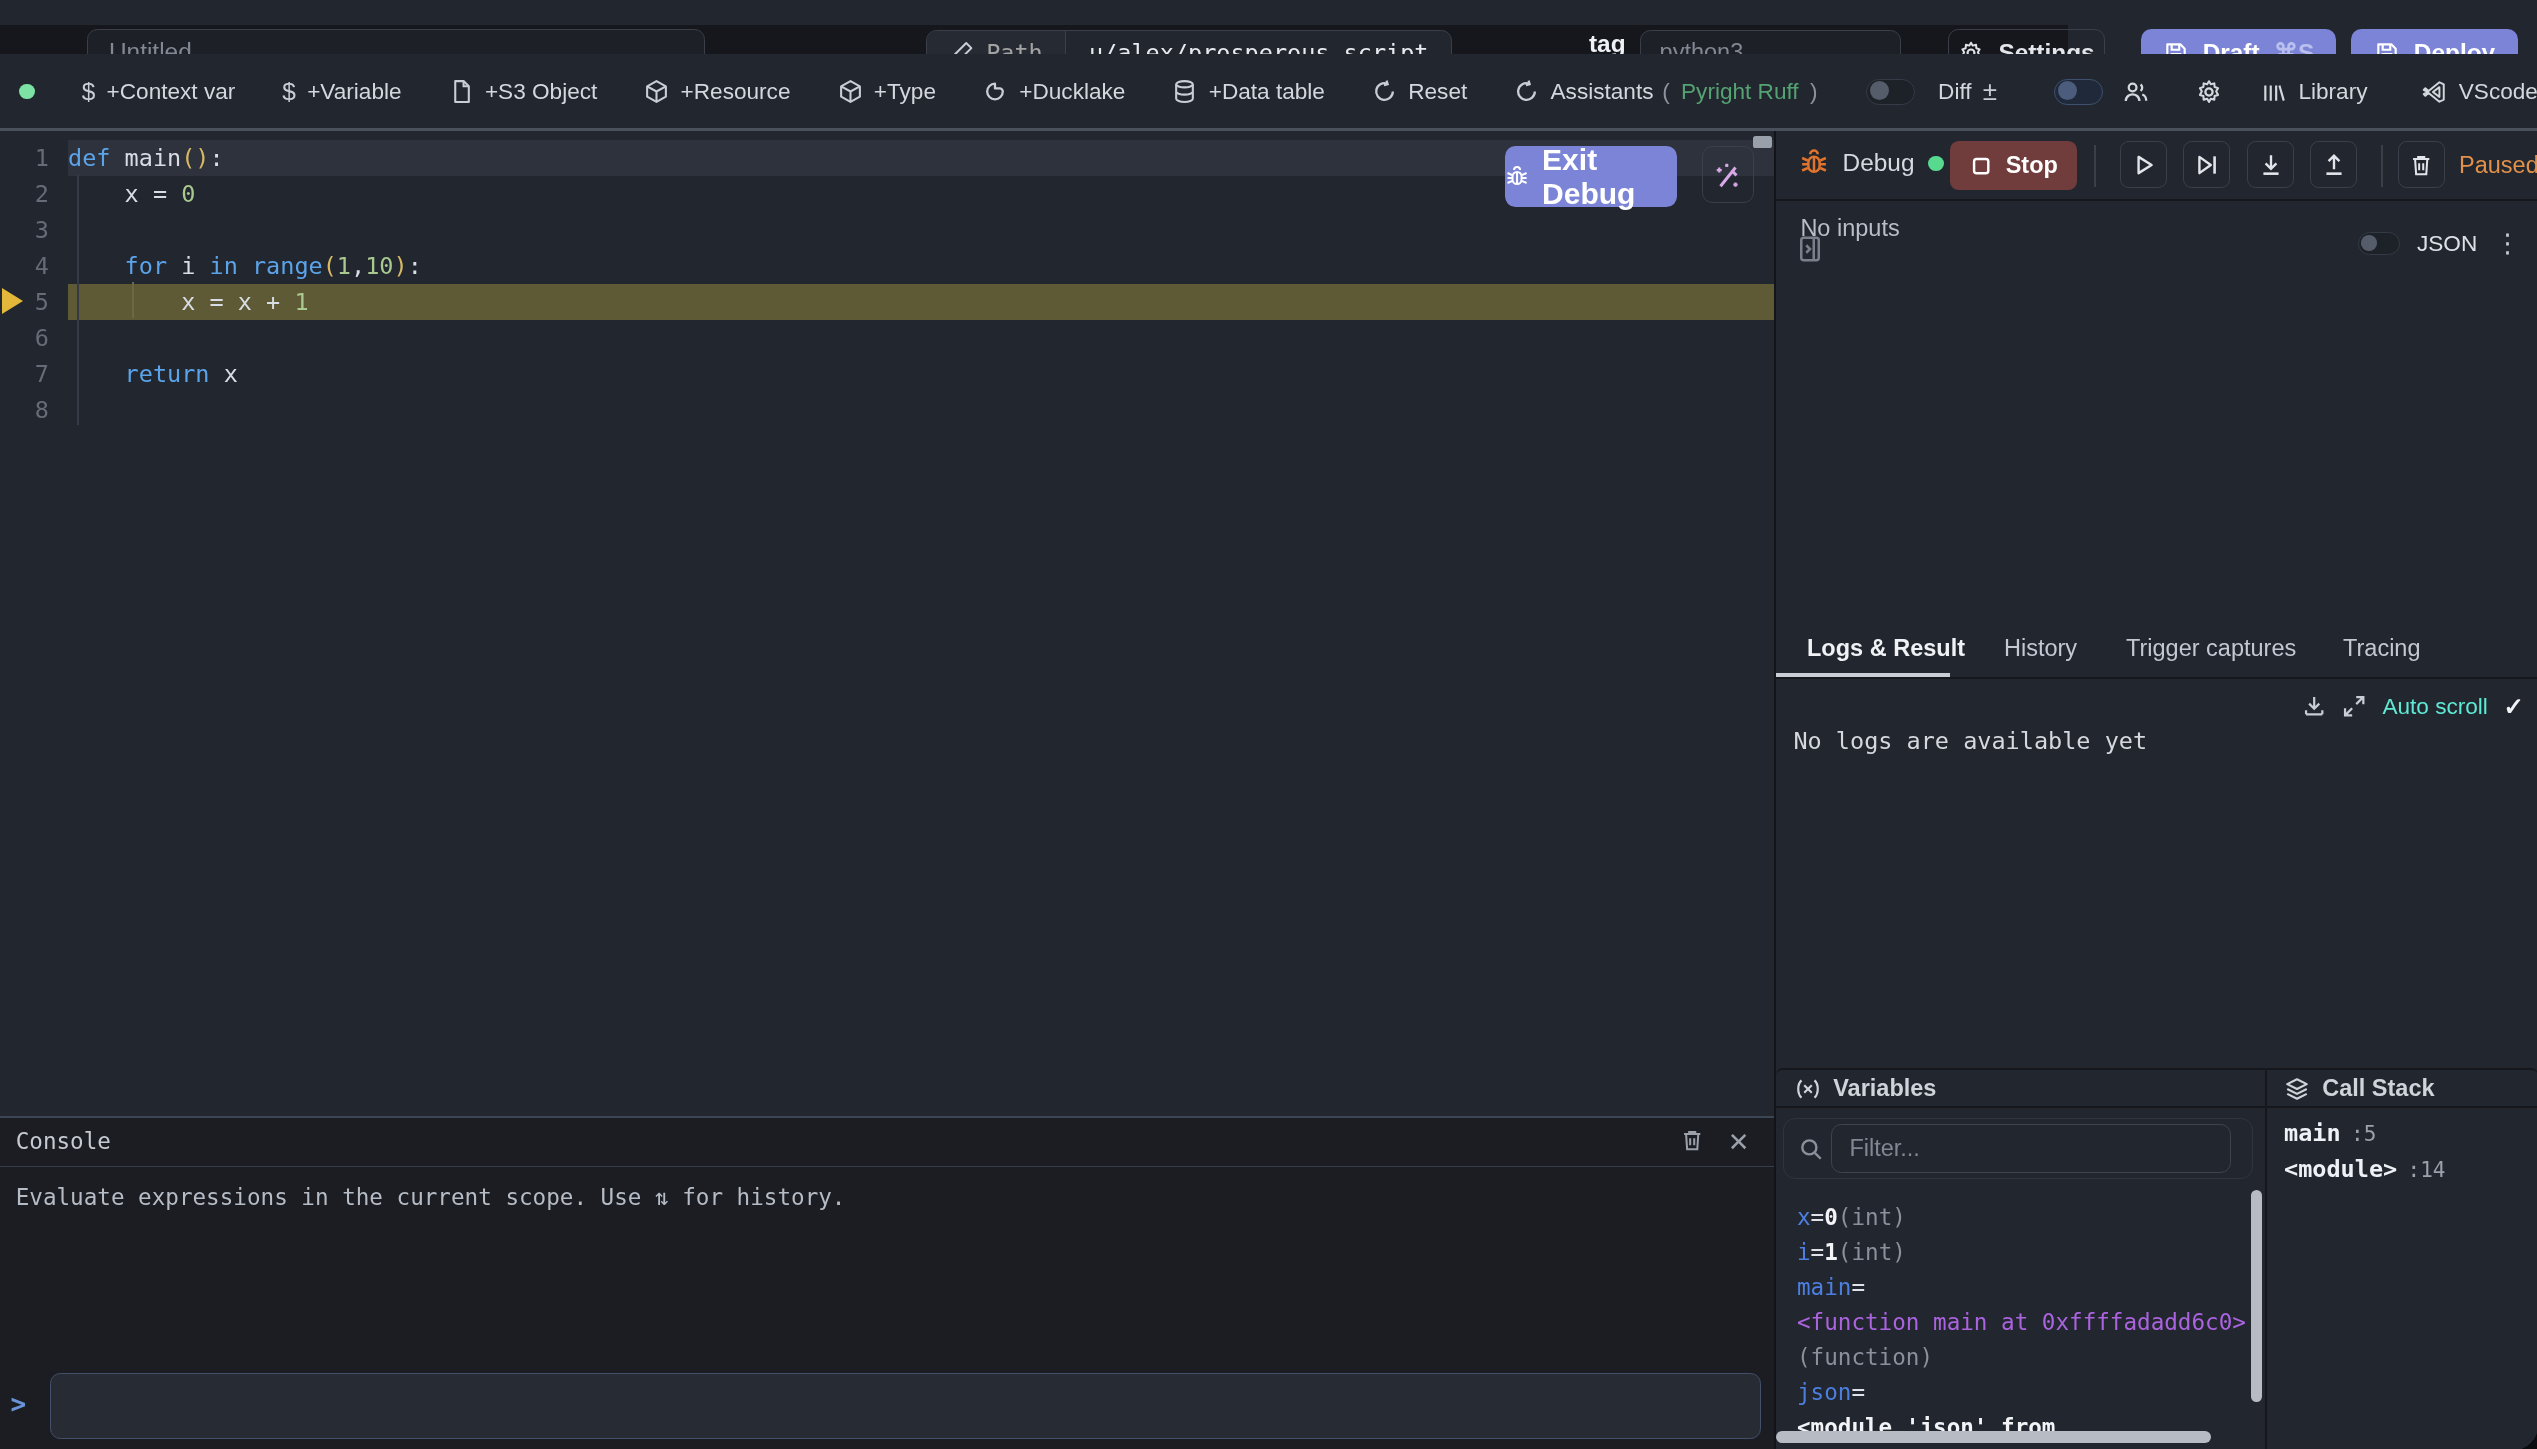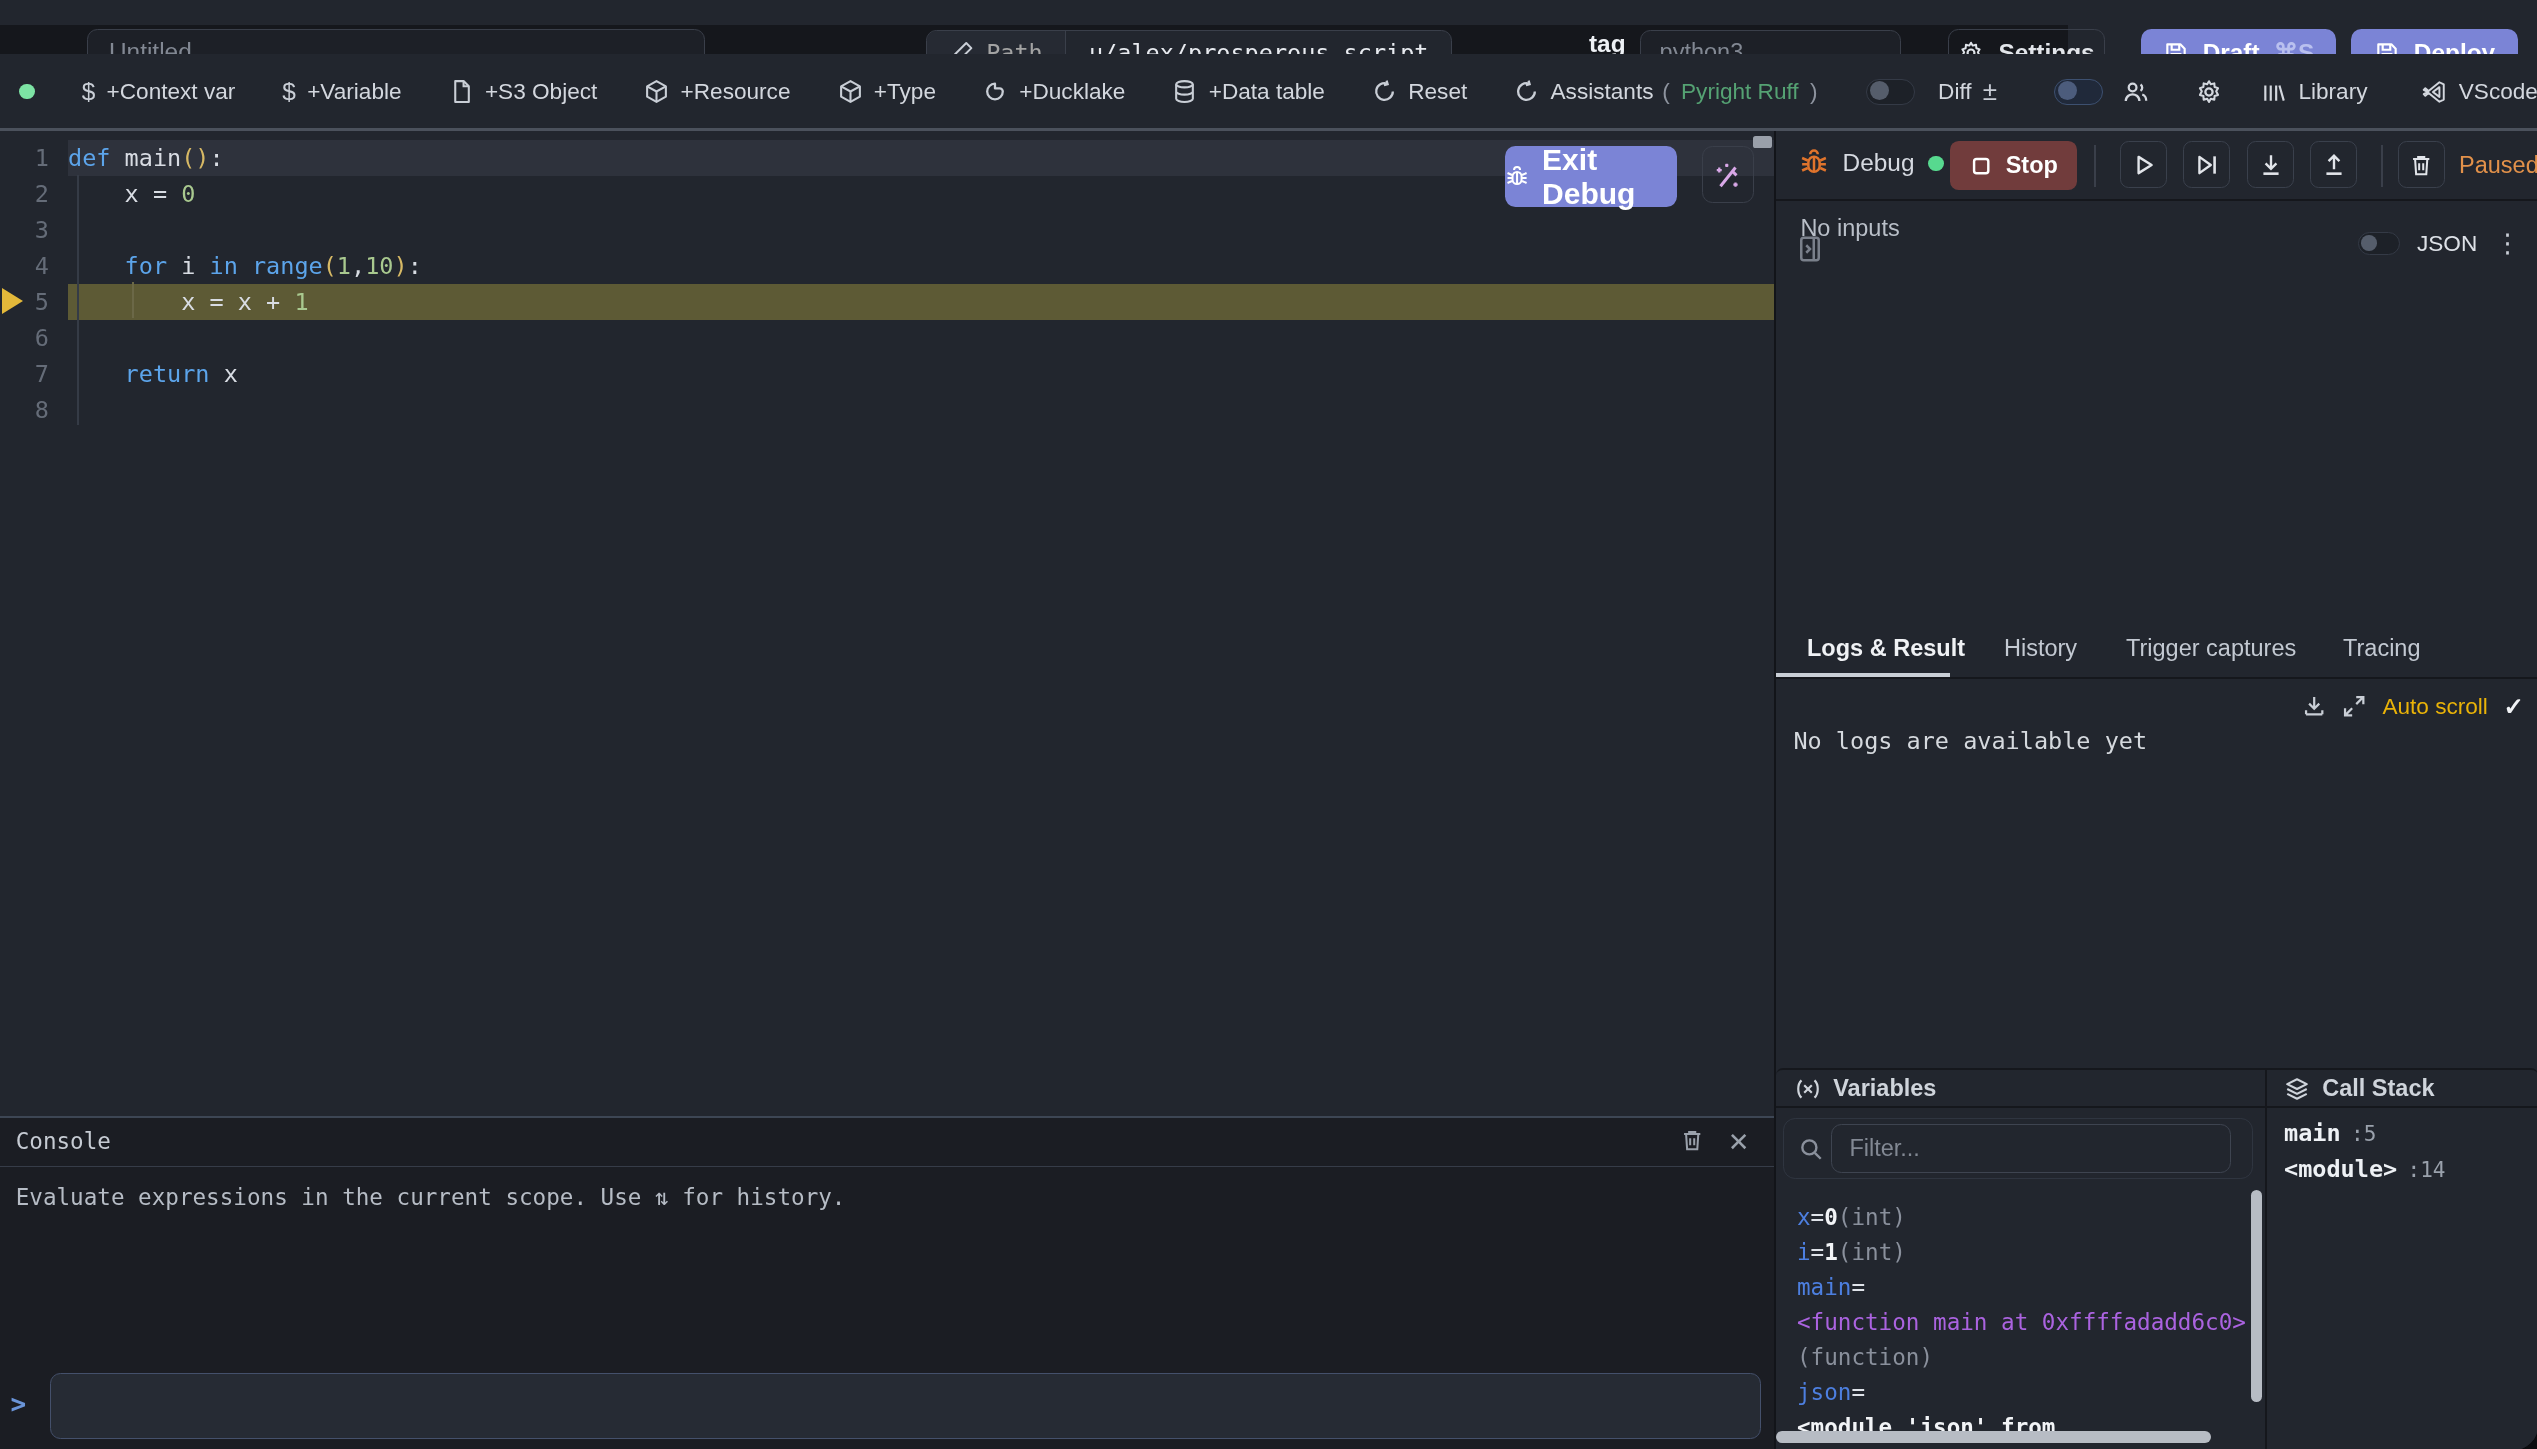--- a/index.html
+++ b/index.html
@@ -94,21 +94,21 @@
   #no-inputs-icon { position:absolute; left:19px; top:103px; opacity:.85; }
   #json-row { position:absolute; right:17.4px; top:97px; display:flex; align-items:center; gap:17.4px; }
   #json-label { font-size:22.6px; color:#dde1e7; }
   #kebab { font-size:26px; color:#c9ced6; letter-spacing:0; cursor:pointer; }
 
   #tabs { position:absolute; left:0; top:492px; width:100%; height:56px; border-bottom:2.6px solid #15171c; }
   .tab { position:absolute; top:12.2px; font-size:23.5px; color:#c3c9d2; cursor:pointer; white-space:nowrap; }
   .tab.active { color:#f0f2f5; font-weight:bold; }
   #tab-underline { position:absolute; left:0px; top:50px; width:174px; height:4.4px; background:#c9ced6; }
   #autoscroll-row { position:absolute; right:14px; top:561px; display:flex; align-items:center; gap:15.7px; }
-  #autoscroll-label { font-size:22.6px; color:#eab308; }
+  #autoscroll-label { font-size:22.6px; color:#5eead4; }
   #check { color:#f0f2f5; font-size:24.4px; font-weight:bold; }
   #no-logs { position:absolute; left:17.4px; top:596px; font-size:23.5px; color:#d5d9de; }
 
   
   #vars-section { position:absolute; left:0; top:937px; width:100%; bottom:0; border-top:2.6px solid #15171c;border-radius:7px; }
   #vars-hdr-row { position:absolute; left:0; top:0; width:100%; height:38px; border-bottom:2.6px solid #15171c; }
   #stack-divider { position:absolute; left:489px; top:0; bottom:0; width:1.7px; background:#15171c; }
   .panel-title { display:flex; align-items:center; gap:12.2px; font-size:23.5px; color:#cfd4db; font-weight:bold; }
   #vars-title { position:absolute; left:19px; top:5.2px; }
   #stack-title { position:absolute; left:508px; top:5.2px; }

